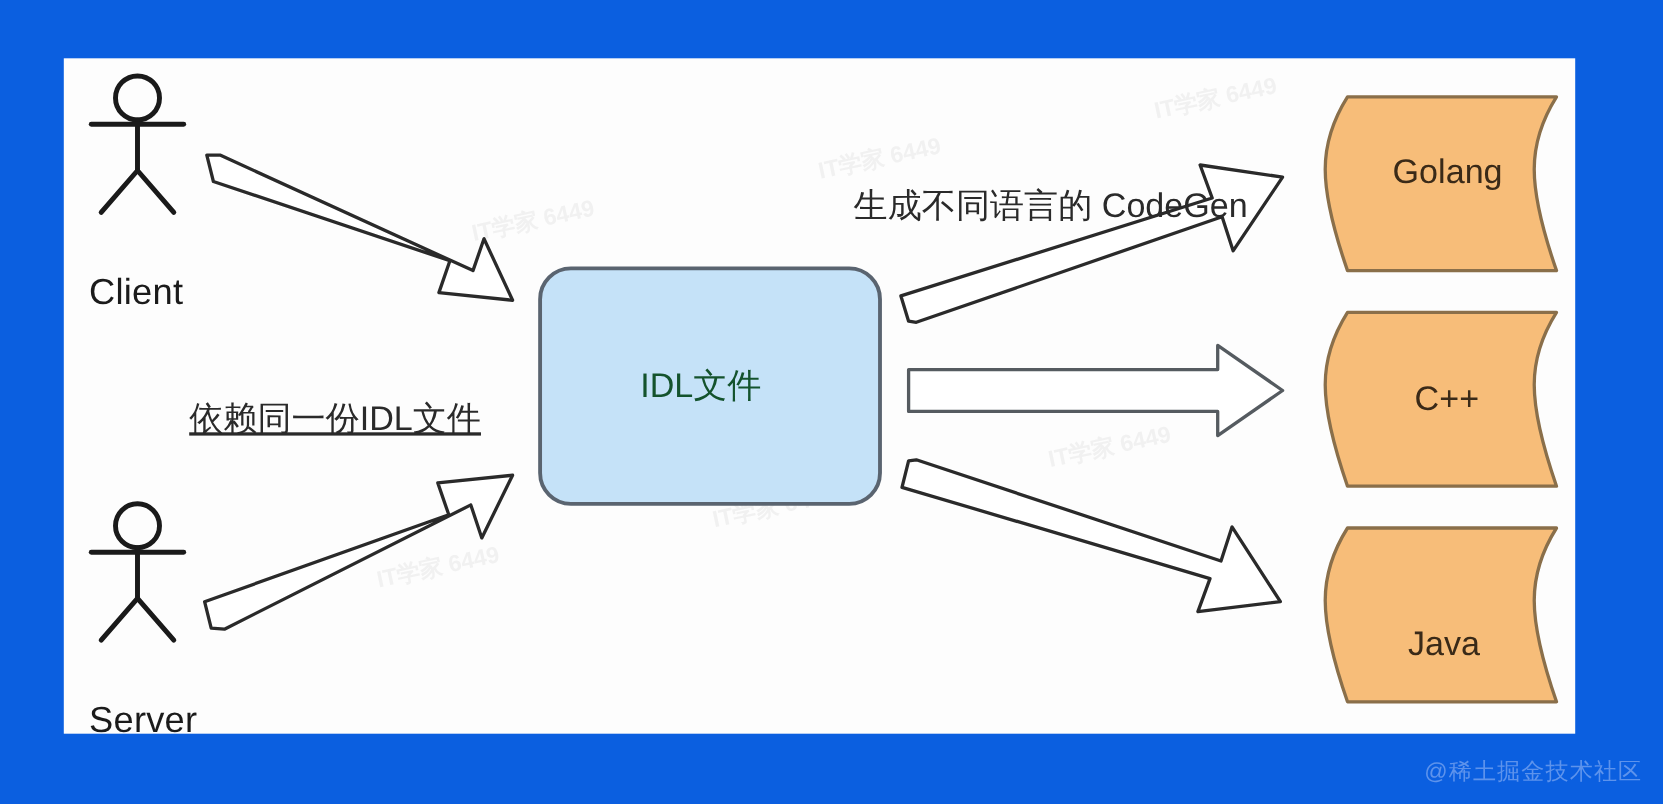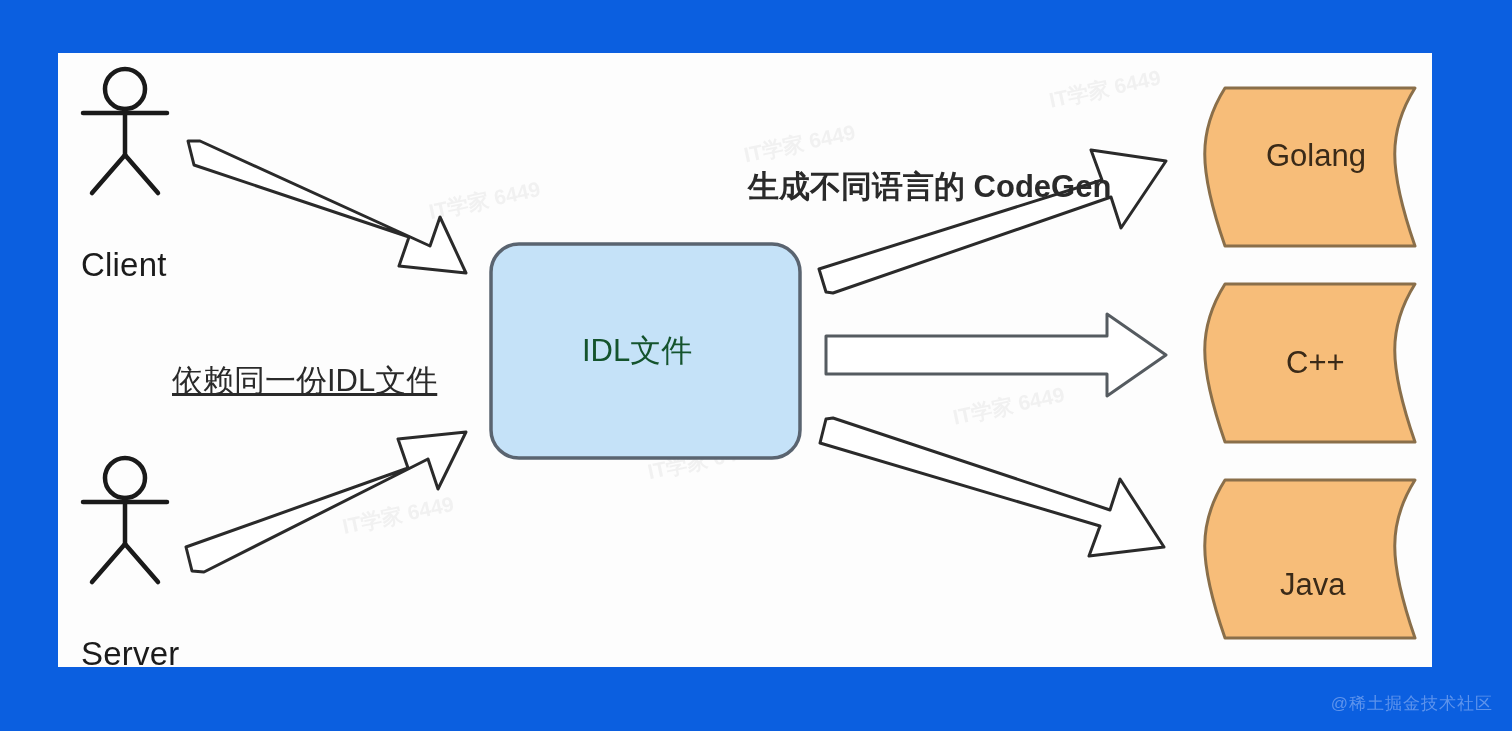--- a/index.html
+++ b/index.html
@@ -52,21 +52,21 @@
   }
   .edge-label {
     font-size: 31px;
     color: #2a2a2a;
     font-weight: 500;
   }
   #watermark {
     position: absolute;
     right: 19px;
     bottom: 16px;
-    font-size: 17px;
+    font-size: 21px;
     color: #5d93ec;
     letter-spacing: 1px;
     white-space: nowrap;
   }
   .tile-wm {
     fill: #f1f1f1;
     font-size: 21px;
     font-family: "Liberation Sans", sans-serif;
     font-weight: bold;
   }
@@ -158,21 +158,21 @@
     </svg>
 
     <div class="node-label actor-label" style="left:23px; top:195px;">Client</div>
 
     <div class="node-label actor-label" style="left:23px; top:584px;">Server</div>
 
     <div class="node-label idl-label" style="left:524px; top:282px;">IDL文件</div>
 
     <div class="node-label edge-label" style="left:114px; top:312px;text-decoration:underline;">依赖同一份IDL文件</div>
 
-    <div class="node-label edge-label" style="left:690px; top:118px;font-weight:bold;">生成不同语言的 CodeGen</div>
+    <div class="node-label edge-label" style="left:718px; top:118px;">生成不同语言的 CodeGen</div>
 
     <div class="node-label lang-label" style="left:1208px; top:87px;">Golang</div>
 
     <div class="node-label lang-label" style="left:1228px; top:294px;">C++</div>
 
     <div class="node-label lang-label" style="left:1222px; top:516px;">Java</div>
 
   </div>
 
   <div id="watermark">@稀土掘金技术社区</div>

